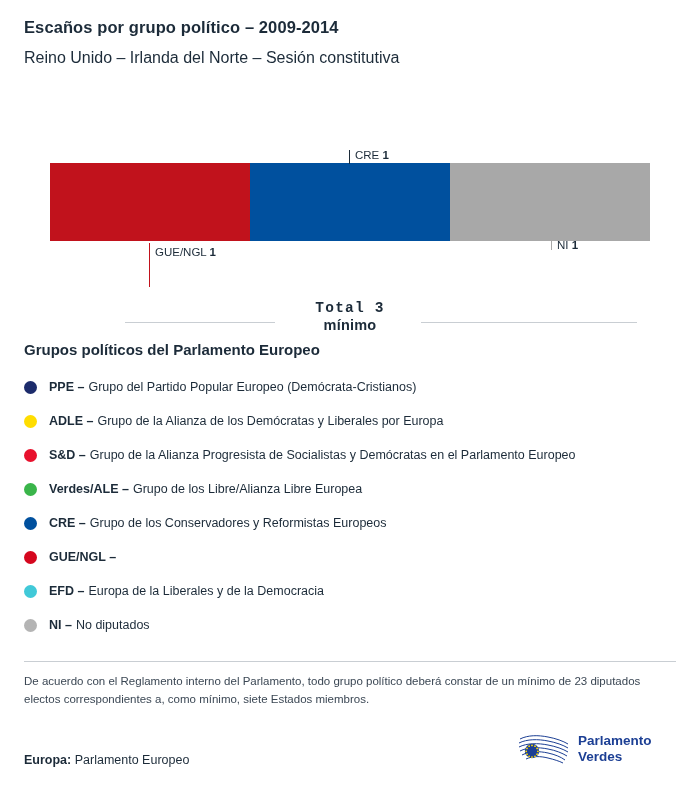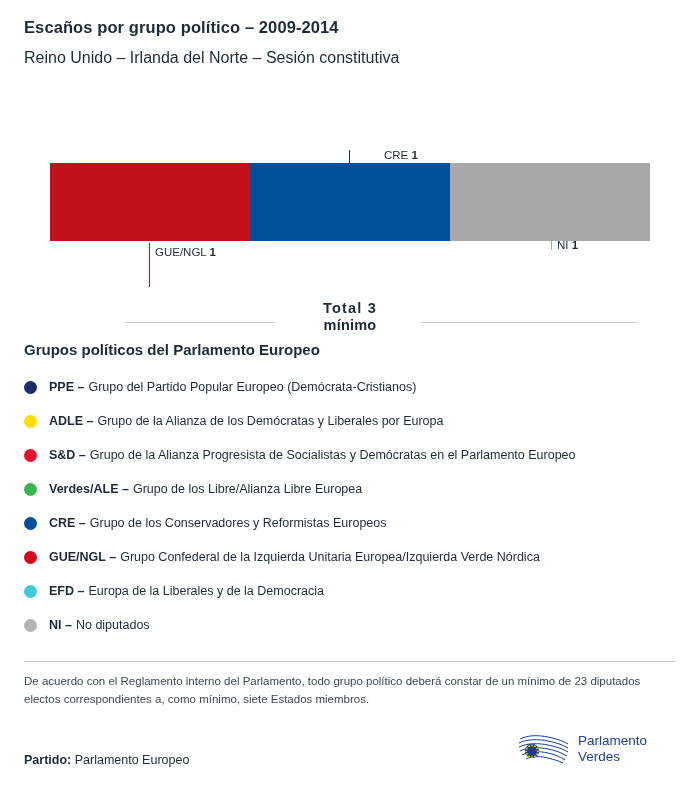--- a/index.html
+++ b/index.html
@@ -32,37 +32,37 @@
   .bar-row { display:flex; width:100%; height:100%; }
   .seg { height:100%; }
 
   
   .callout { position:absolute; font-size:11.5px; color:#1c2b39; white-space:nowrap; }
   .callout .nm { font-weight:normal; }
   .callout .vl { font-weight:bold; }
 
   .tick { position:absolute; background:#c1121c; width:1px; }
 
-  .cre-label { left:355px; top:149px;margin-left:29px; }
+  .cre-label { left:355px; top:149px; }
   .cre-tick  { left:349px; top:150px; height:14px; background:#1c2b39; }
 
   .gue-label { left:155px; top:246px; }
   .gue-tick  { left:149px; top:243px; height:44px; background:#c1121c; }
 
   .ni-label  { left:557px; top:239px; }
   .ni-tick   { left:551px; top:237px; height:13px; background:#a8a8a8; }
 
   
   .total {
     position:absolute; left:0; top:300px; width:700px;
     text-align:center;
   }
   .total .t1 {
     font-size:14.5px; font-weight:bold; letter-spacing:1.2px;
-    font-family:Liberation Sans, sans-serif;
+    font-family:Liberation Mono, monospace;
   }
   .total .t2 {
     font-size:14.5px; font-weight:bold; letter-spacing:0.2px;
     margin-top:1px;
   }
   .total-line {
     position:absolute; top:322px; height:1px; background:#c9ced3;
   }
   .total-line.left { left:125px; width:150px; }
   .total-line.right { left:421px; width:216px; }
@@ -96,21 +96,21 @@
   }
   .source b { font-weight:bold; }
 
   
   .ep-logo {
     position:absolute; left:518px; top:728px; width:162px; height:42px;
     display:flex; align-items:center;
   }
   .ep-mark { width:52px; height:36px; flex:0 0 52px; }
   .ep-text {
-    margin-left:8px; font-size:13.5px; line-height:1.18; color:#1c3f94; font-weight:normal;
+    margin-left:8px; font-size:13.5px; line-height:1.18; color:#1c3f94; font-weight:bold;
   }
 </style>
 </head>
 <body>
 
 <div class="page">
 
   <div class="title">Escaños por grupo político – 2009-2014</div>
   <div class="subtitle">Reino Unido – Irlanda del Norte – Sesión constitutiva</div>
 
@@ -179,41 +179,40 @@
 
     <div class="legend-item">
       <span class="dot" style="background:#00509e;"></span>
       <span class="abbr">CRE –</span>
       <span class="desc">Grupo de los Conservadores y Reformistas Europeos</span>
     </div>
 
     <div class="legend-item">
       <span class="dot" style="background:#d5071e;"></span>
       <span class="abbr">GUE/NGL –</span>
-      <span class="desc">Grupo Confederal de la Izquierda Unitaria Europea/Izquierda Verde Nórdica</span>
     </div>
 
     <div class="legend-item">
       <span class="dot" style="background:#41c9d8;"></span>
       <span class="abbr">EFD –</span>
       <span class="desc">Europa de la Liberales y de la Democracia</span>
     </div>
 
     <div class="legend-item">
       <span class="dot" style="background:#b4b4b4;"></span>
       <span class="abbr">NI –</span>
       <span class="desc">No diputados</span>
     </div>
 
   </div>
 
   <div class="foot-sep"></div>
   <div class="note">De acuerdo con el Reglamento interno del Parlamento, todo grupo político deberá constar de un mínimo de 23 diputados electos correspondientes a, como mínimo, siete Estados miembros.</div>
   <div class="source">
-    <b>Partido:</b>
+    <b>Europa:</b>
     <span>Parlamento Europeo</span>
   </div>
 
   <div class="ep-logo">
     <svg class="ep-mark" viewBox="0 0 52 36">
       <g fill="none" stroke="#1c3f94" stroke-width="1">
         <path d="M2 8 C10 4, 20 4, 30 6 C38 7.5, 45 10, 50 13"></path>
         <path d="M1 12 C9 8, 20 8, 30 10 C38 11.5, 45 14, 50 17"></path>
         <path d="M1 16 C9 12, 20 12, 30 14 C38 15.5, 45 18, 50 21"></path>
         <path d="M2 20 C10 16, 20 16, 30 18 C38 19.5, 44 22, 49 25"></path>

